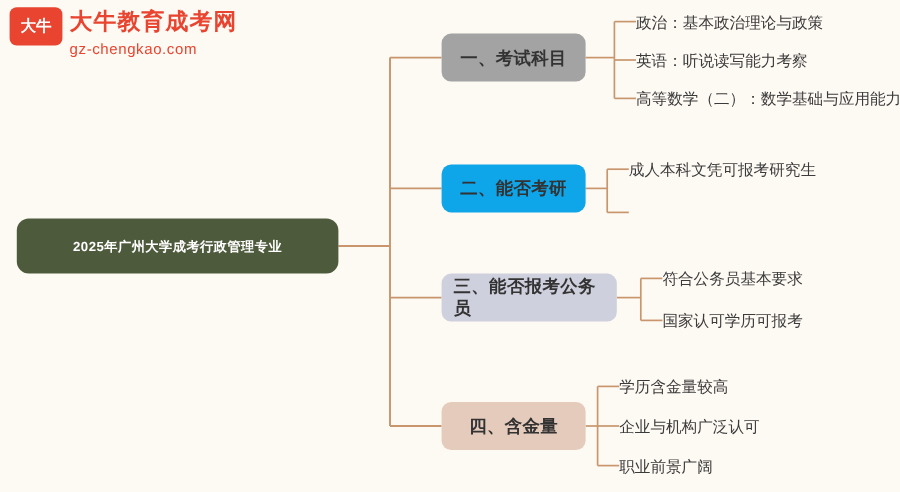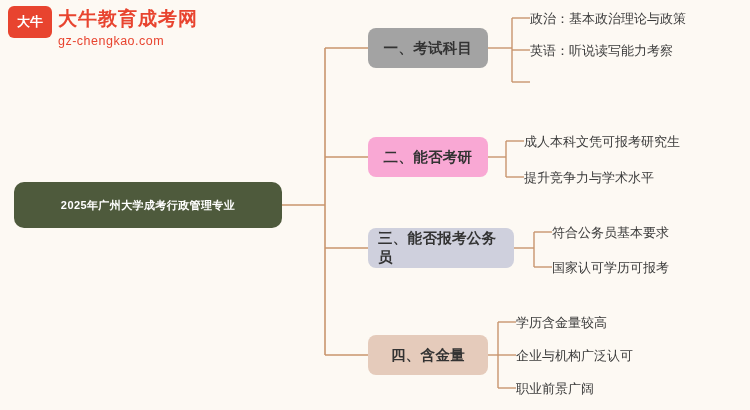--- a/index.html
+++ b/index.html
@@ -102,21 +102,21 @@
     align-items: center;
     justify-content: center;
     font-size: 14.5px;
     font-weight: bold;
     color: #333333;
     box-sizing: border-box;
     padding: 0 10px;
     letter-spacing: 0.3px;
   }
   .b1 { left: 368px; top: 28px;  width: 120px; background: #a3a3a3; }
-  .b2 { left: 368px; top: 137px; width: 120px; background: #f9a8d4; }
+  .b2 { left: 368px; top: 137px; width: 120px; background: #0ea5e9; }
   .b3 { left: 368px; top: 228px; width: 146px; background: #cfd0dd; }
   .b4 { left: 368px; top: 335px; width: 120px; background: #e5cbbb; }
 
   
   .leaf {
     position: absolute;
     font-size: 13px;
     color: #3b3b3b;
     white-space: nowrap;
     line-height: 1.2;
@@ -177,30 +177,30 @@
 
   <div class="branch b1">
     <span>一、考试科目</span>
   </div>
   <div class="leaf" style="left:530px; top:11px;">
     <span>政治：基本政治理论与政策</span>
   </div>
   <div class="leaf" style="left:530px; top:43px;">
     <span>英语：听说读写能力考察</span>
   </div>
+  <div class="leaf" style="left:530px; top:75px;">
+    <span>高等数学（二）：数学基础与应用能力</span>
+  </div>
 
   <div class="branch b2">
     <span>二、能否考研</span>
   </div>
   <div class="leaf" style="left:524px; top:134px;">
     <span>成人本科文凭可报考研究生</span>
   </div>
-  <div class="leaf" style="left:524px; top:170px;">
-    <span>提升竞争力与学术水平</span>
-  </div>
 
   <div class="branch b3">
     <span>三、能否报考公务员</span>
   </div>
   <div class="leaf" style="left:552px; top:225px;">
     <span>符合公务员基本要求</span>
   </div>
   <div class="leaf" style="left:552px; top:260px;">
     <span>国家认可学历可报考</span>
   </div>

